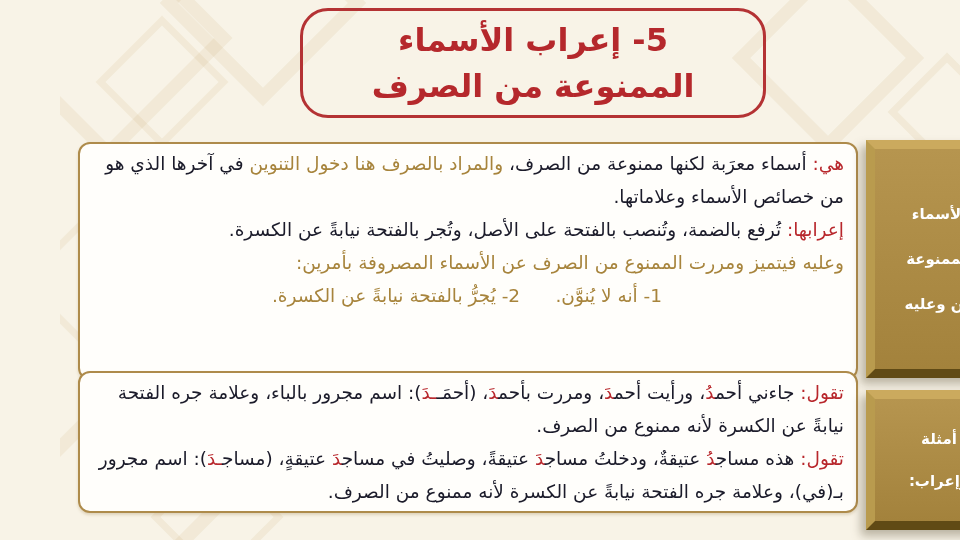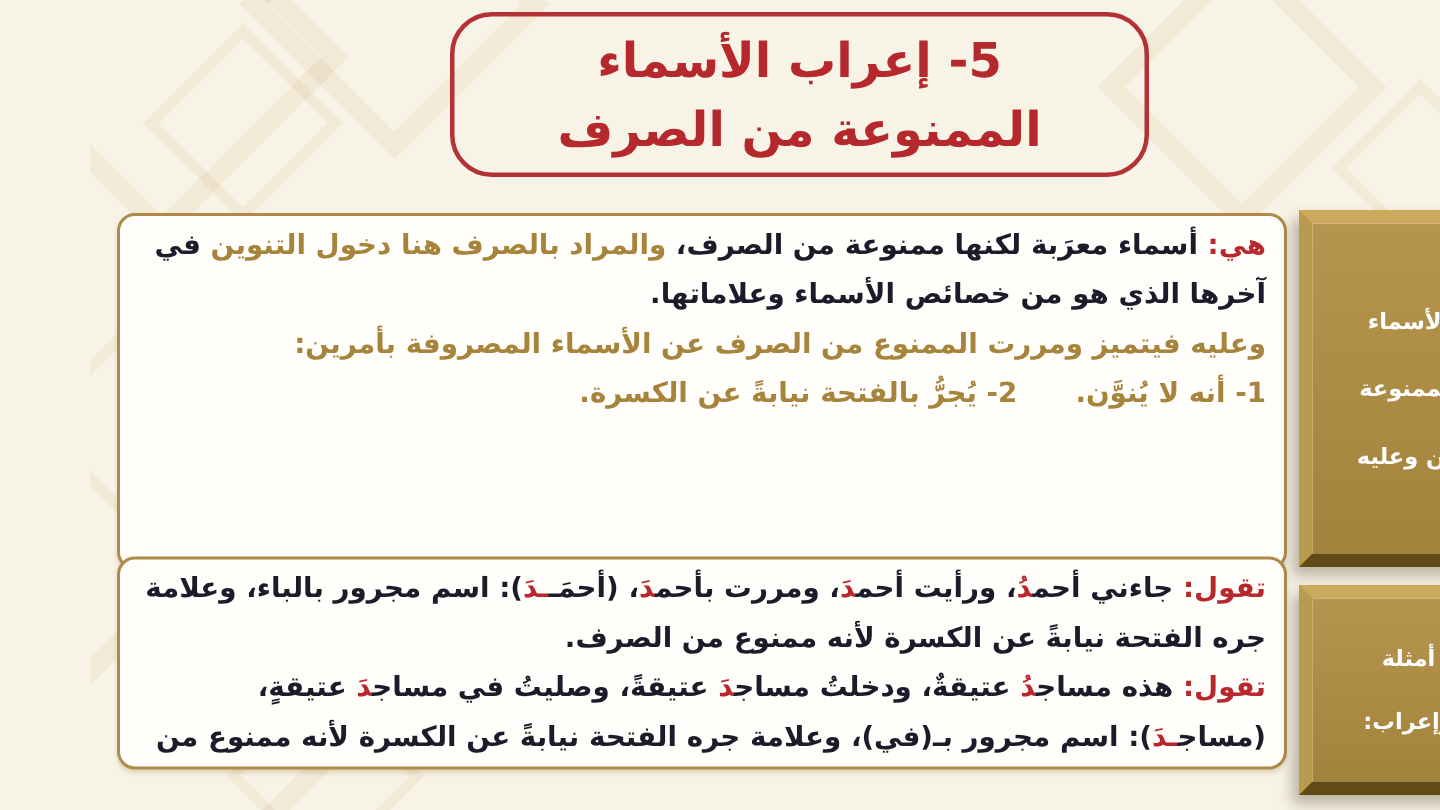--- a/index.html
+++ b/index.html
@@ -36,22 +36,22 @@
 
   
   .panel{
     position:absolute;left:18px;width:780px;z-index:2;box-sizing:border-box;
     background:#fffefb;border:2px solid var(--frame);border-radius:12px;
     padding:3px 12px 0 10px;overflow:hidden;
     box-shadow:0 2px 3px rgba(150,120,60,.25);
   }
   .panel.def{top:142px;height:238px;}
   .panel.ex{top:371px;height:142px;}
-  .para{margin:0;font-size:18.5px;font-weight:700;line-height:33px;text-align:right;}
-  .para.center{}
+  .para{margin:0;font-size:18.5px;font-weight:400;line-height:33px;text-align:right;}
+  .para.center{text-align:center;}
   .seg-red{color:var(--red);}
   .seg-dark{color:var(--dark);}
   .seg-gold{color:var(--gold);}
 
   
   .card{
     position:absolute;left:806px;width:146px;z-index:2;box-sizing:border-box;
     background:linear-gradient(#b6954f,#a3823c);
     border-style:solid;border-width:9px;
     border-color:#cbaa5e #745a1e #604a15 #b99b4e;
@@ -84,20 +84,21 @@
 
   <div class="logo">
     <div class="dome"></div>
     <div class="logo-name">إحكام</div>
     <div class="logo-sub">أنواع للعلوم الشرعية</div>
     <div class="logo-sub2"></div>
   </div>
 
   <div class="panel def">
       <p class="para"><span class="seg-red">هي: </span><span class="seg-dark">أسماء معرَبة لكنها ممنوعة من الصرف، </span><span class="seg-gold">والمراد بالصرف هنا دخول التنوين </span><span class="seg-dark">في آخرها الذي هو من خصائص الأسماء وعلاماتها.</span></p>
+      <p class="para"><span class="seg-red">إعرابها: </span><span class="seg-dark">تُرفع بالضمة، وتُنصب بالفتحة على الأصل، وتُجر بالفتحة نيابةً عن الكسرة.</span></p>
       <p class="para"><span class="seg-gold">وعليه فيتميز ومررت الممنوع من الصرف عن الأسماء المصروفة بأمرين:</span></p>
       <p class="para center"><span class="seg-gold">1- أنه لا يُنوَّن.</span><span class="seg-gold">&nbsp;&nbsp;&nbsp;&nbsp;&nbsp;&nbsp;</span><span class="seg-gold">2- يُجرُّ بالفتحة نيابةً عن الكسرة.</span></p>
     </div>
 
   <div class="panel ex">
       <p class="para"><span class="seg-red">تقول: </span><span class="seg-dark">جاءني أحم</span><span class="seg-red">دُ</span><span class="seg-dark">، ورأيت أحم</span><span class="seg-red">دَ</span><span class="seg-dark">، ومررت بأحم</span><span class="seg-red">دَ</span><span class="seg-dark">، (أحمَـ</span><span class="seg-red">ـدَ</span><span class="seg-dark">): اسم مجرور بالباء، وعلامة جره الفتحة نيابةً عن الكسرة لأنه ممنوع من الصرف.</span></p>
       <p class="para"><span class="seg-red">تقول: </span><span class="seg-dark">هذه مساج</span><span class="seg-red">دُ</span><span class="seg-dark"> عتيقةٌ، ودخلتُ مساج</span><span class="seg-red">دَ</span><span class="seg-dark"> عتيقةً، وصليتُ في مساج</span><span class="seg-red">دَ</span><span class="seg-dark"> عتيقةٍ، (مساج</span><span class="seg-red">ـدَ</span><span class="seg-dark">): اسم مجرور بـ(في)، وعلامة جره الفتحة نيابةً عن الكسرة لأنه ممنوع من الصرف.</span></p>
     </div>
 
   <div class="card a">

